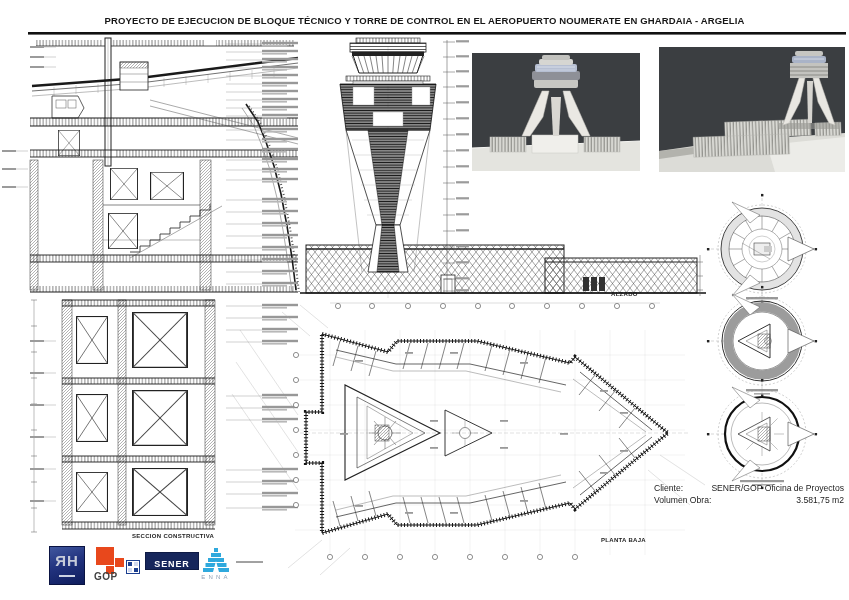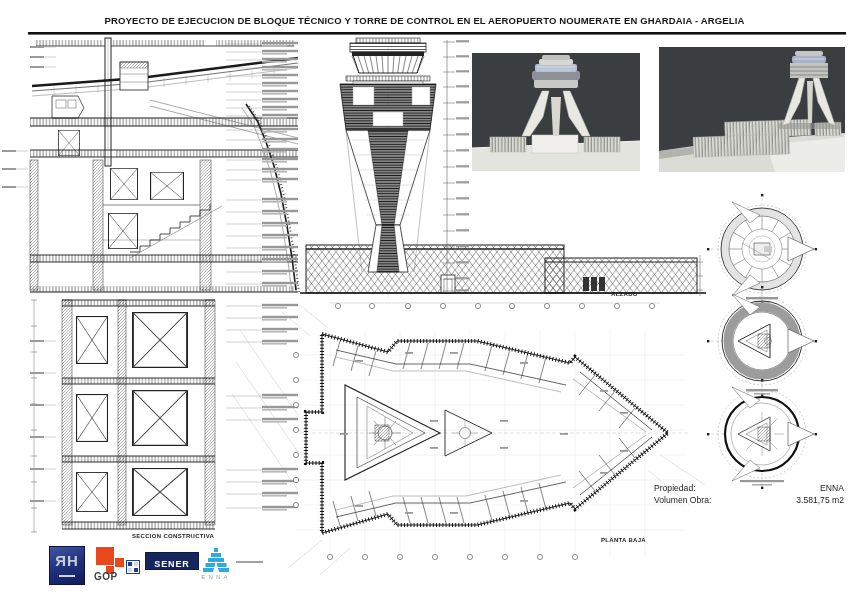--- a/index.html
+++ b/index.html
@@ -597,22 +597,22 @@
 
     <line x1="236" y1="562" x2="263" y2="562" stroke="#444" stroke-width="1"></line>
   </svg>
 
   <span class="abs dwg-label" style="left:132px;top:533px;">SECCION CONSTRUCTIVA</span>
   <span class="abs dwg-label" style="left:611px;top:291px;">ALZADO</span>
   <span class="abs dwg-label" style="left:601px;top:537px;">PLANTA BAJA</span>
 
   <div id="info" class="abs">
     <div class="row">
-      <span class="lbl">Propiedad:</span>
-      <span class="val">ENNA</span>
+      <span class="lbl">Cliente:</span>
+      <span class="val">SENER/GOP Oficina de Proyectos</span>
     </div>
     <div class="row">
       <span class="lbl">Volumen Obra:</span>
       <span class="val">3.581,75 m2</span>
     </div>
   </div>
 
   <div id="rh-logo" class="abs">
     <span class="rh-txt">ЯH</span>
     <span class="rh-sub"></span>

